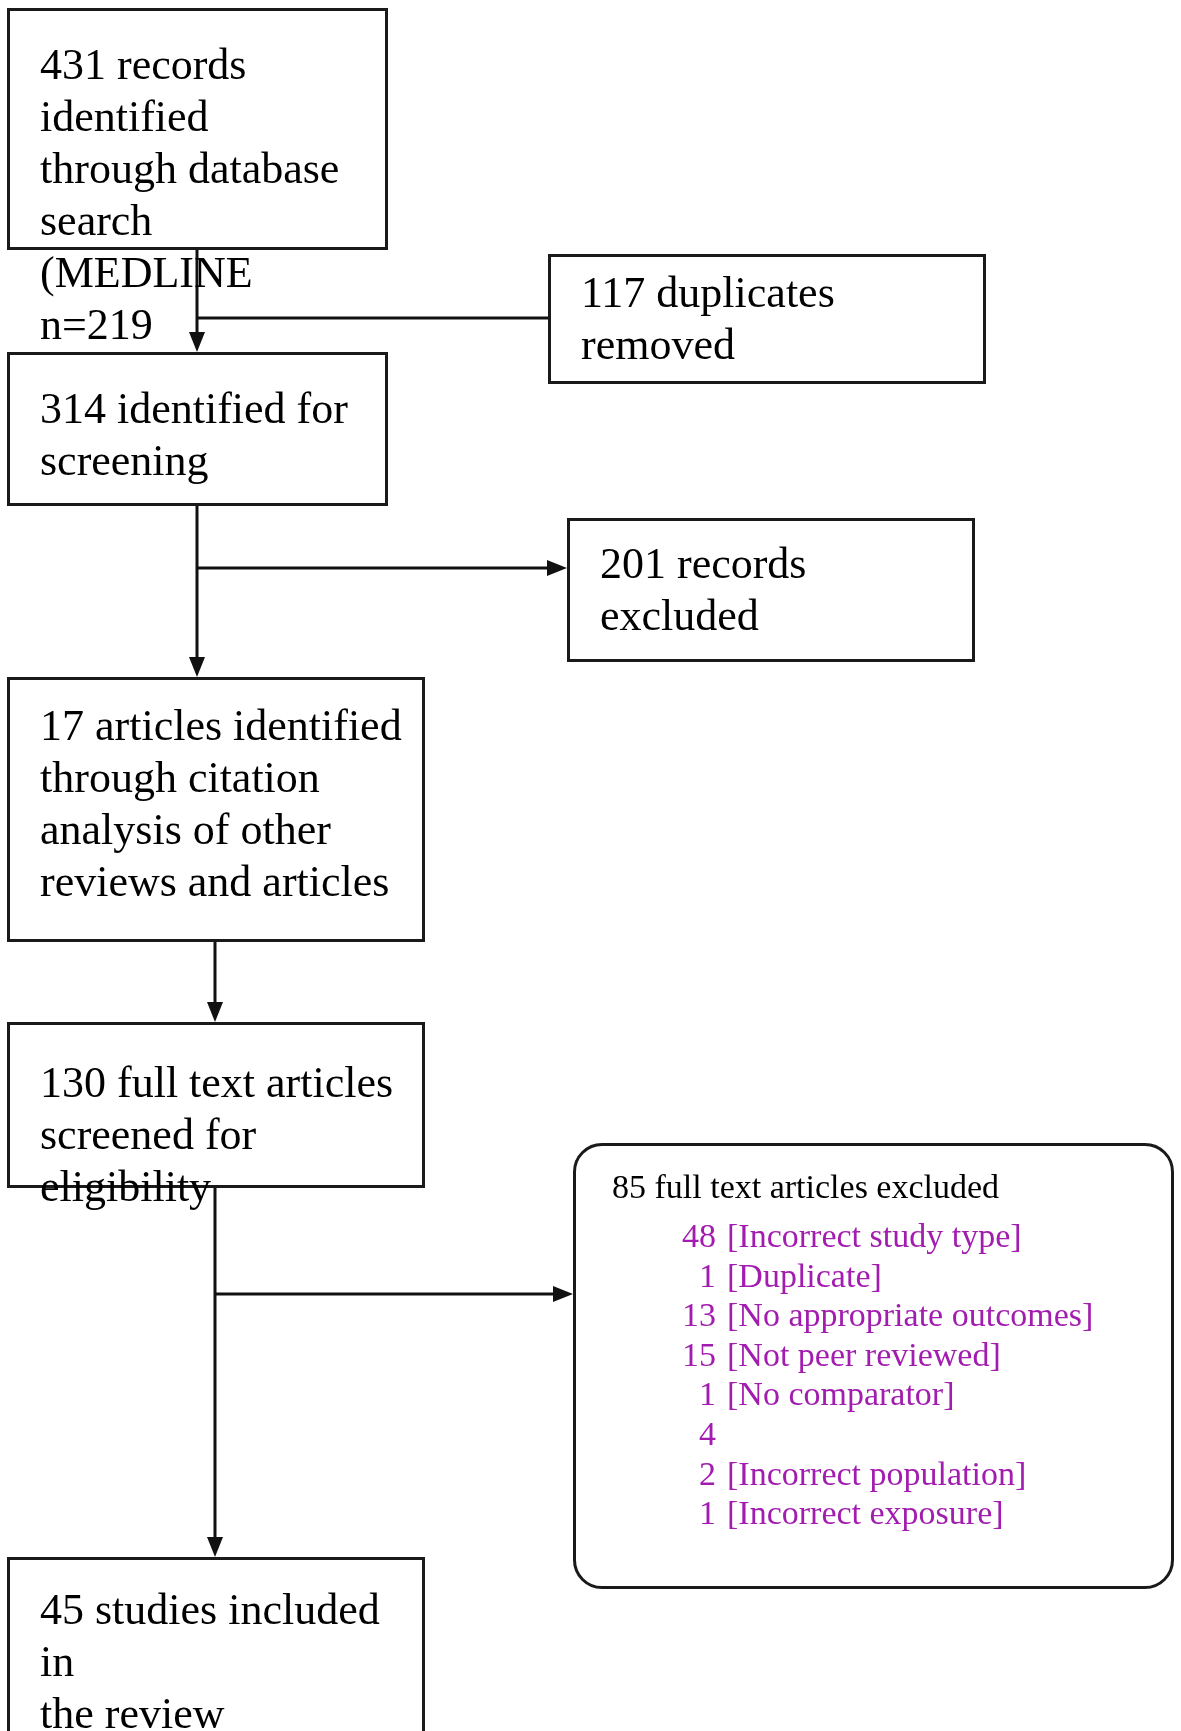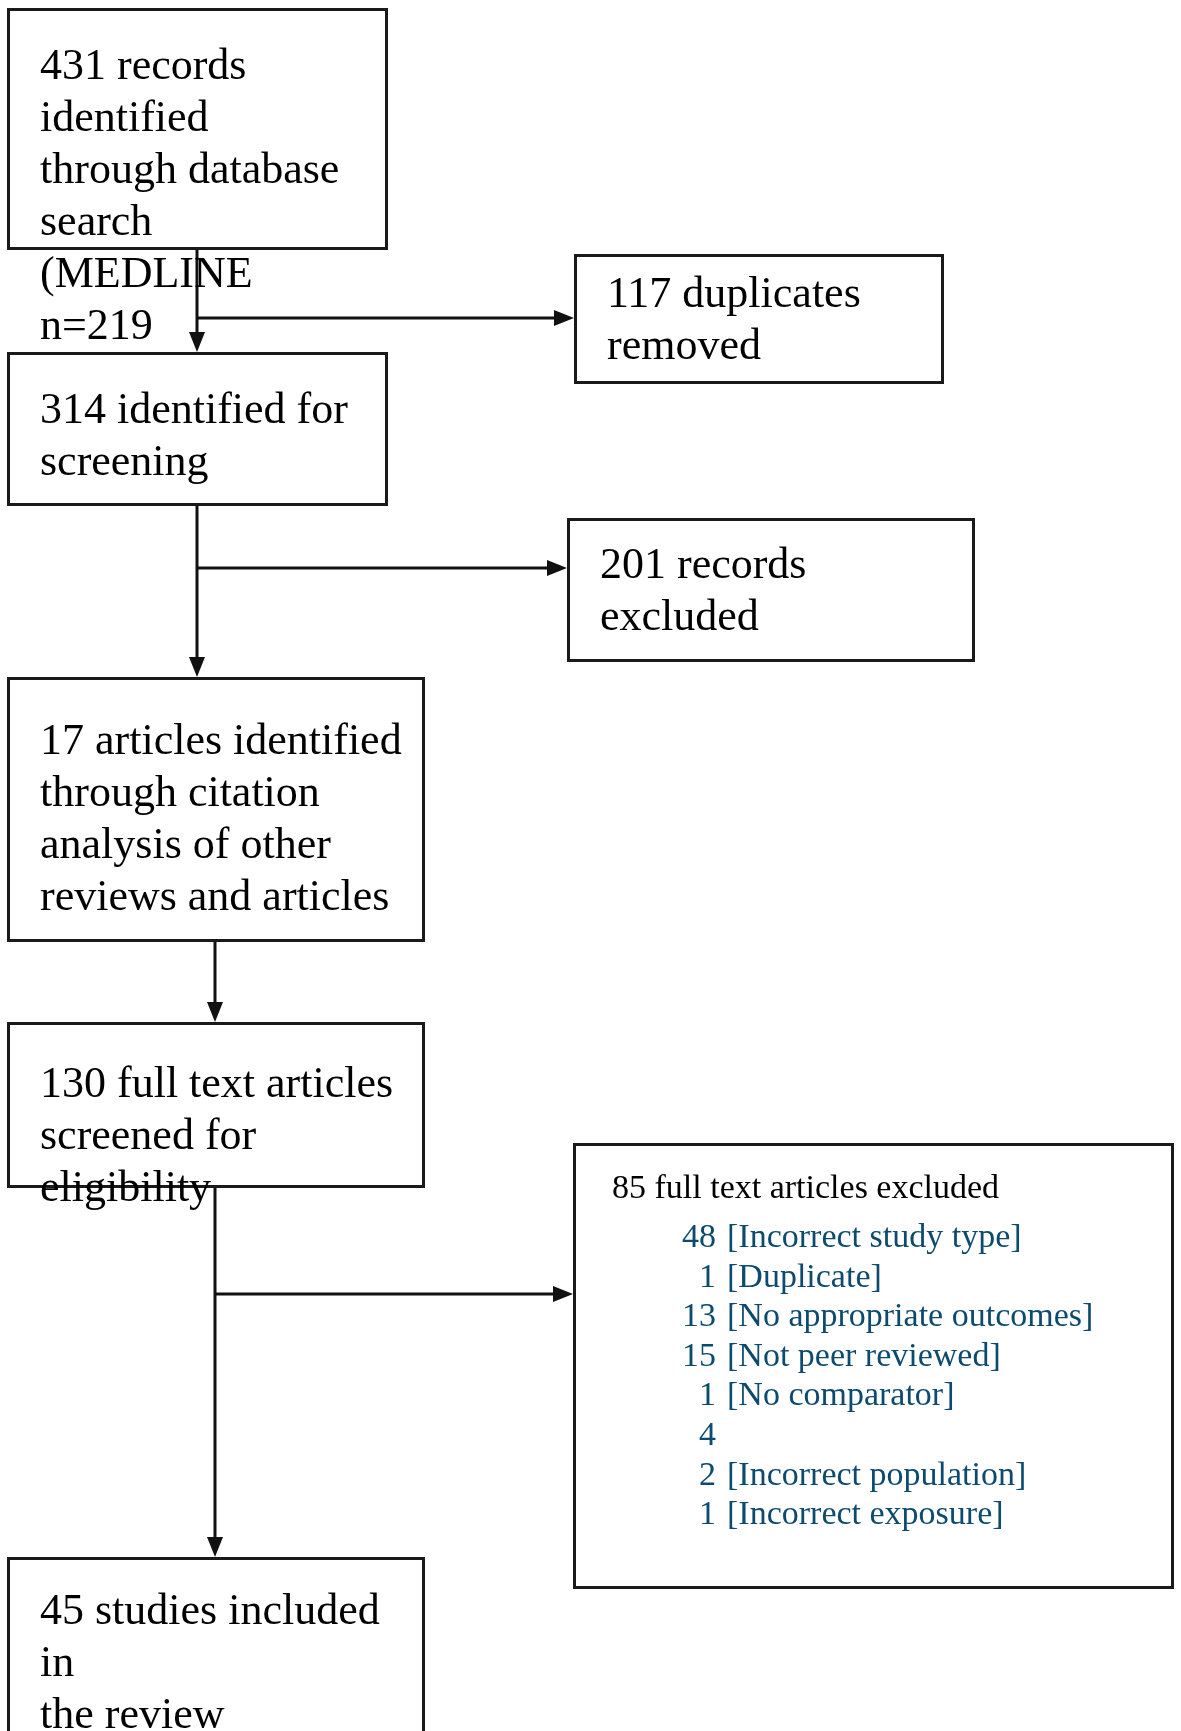--- a/index.html
+++ b/index.html
@@ -47,21 +47,21 @@
     position: absolute;
     left: 36px;
     top: 70px;
     width: 560px;
   }
   .excl-row {
     display: flex;
     align-items: baseline;
     font-size: 34px;
     line-height: 1.165;
-    color: #0c4a6e;
+    color: #a21caf;
   }
   .excl-count {
     width: 104px;
     text-align: right;
     padding-right: 11px;
     flex: 0 0 auto;
   }
   .excl-reason {
     flex: 1 1 auto;
     white-space: nowrap;
@@ -113,46 +113,46 @@
     <polygon points="573,1294 553,1286 553,1302"></polygon>
   </svg>
 
   <div class="flow-box" style="left:7px; top:8px; width:381px; height:242px;">
     <div class="box-text" style="top:28px;">431 records identified
 through database search
 (MEDLINE n=219
 EMBASE n=212)</div>
   </div>
 
-  <div class="flow-box" style="left:574px; top:254px; width:370px; height:130px;">
+  <div class="flow-box" style="left:548px; top:254px; width:438px; height:130px;">
     <div class="box-text centered-v">117 duplicates removed</div>
   </div>
 
   <div class="flow-box" style="left:7px; top:352px; width:381px; height:154px;">
     <div class="box-text" style="top:28px;">314 identified for
 screening</div>
   </div>
 
   <div class="flow-box" style="left:567px; top:518px; width:408px; height:144px;">
     <div class="box-text centered-v">201 records excluded</div>
   </div>
 
   <div class="flow-box" style="left:7px; top:677px; width:418px; height:265px;">
-    <div class="box-text" style="top:34px;">17 articles identified
+    <div class="box-text" style="top:20px;">17 articles identified
 through citation
 analysis of other
 reviews and articles</div>
   </div>
 
   <div class="flow-box" style="left:7px; top:1022px; width:418px; height:166px;">
     <div class="box-text" style="top:32px;">130 full text articles
 screened for eligibility</div>
   </div>
 
-  <div class="flow-box" style="left:573px; top:1143px; width:601px; height:446px;">
+  <div class="flow-box" style="left:573px; top:1143px; width:601px; height:446px;border-radius:29px;">
     <div class="excl-title">85 full text articles excluded</div>
     <div class="excl-list" id="exclusion-list">
         <div class="excl-row">
           <span class="excl-count">48</span>
           <span class="excl-reason">[Incorrect study type]</span>
         </div>
         <div class="excl-row">
           <span class="excl-count">1</span>
           <span class="excl-reason">[Duplicate]</span>
         </div>

